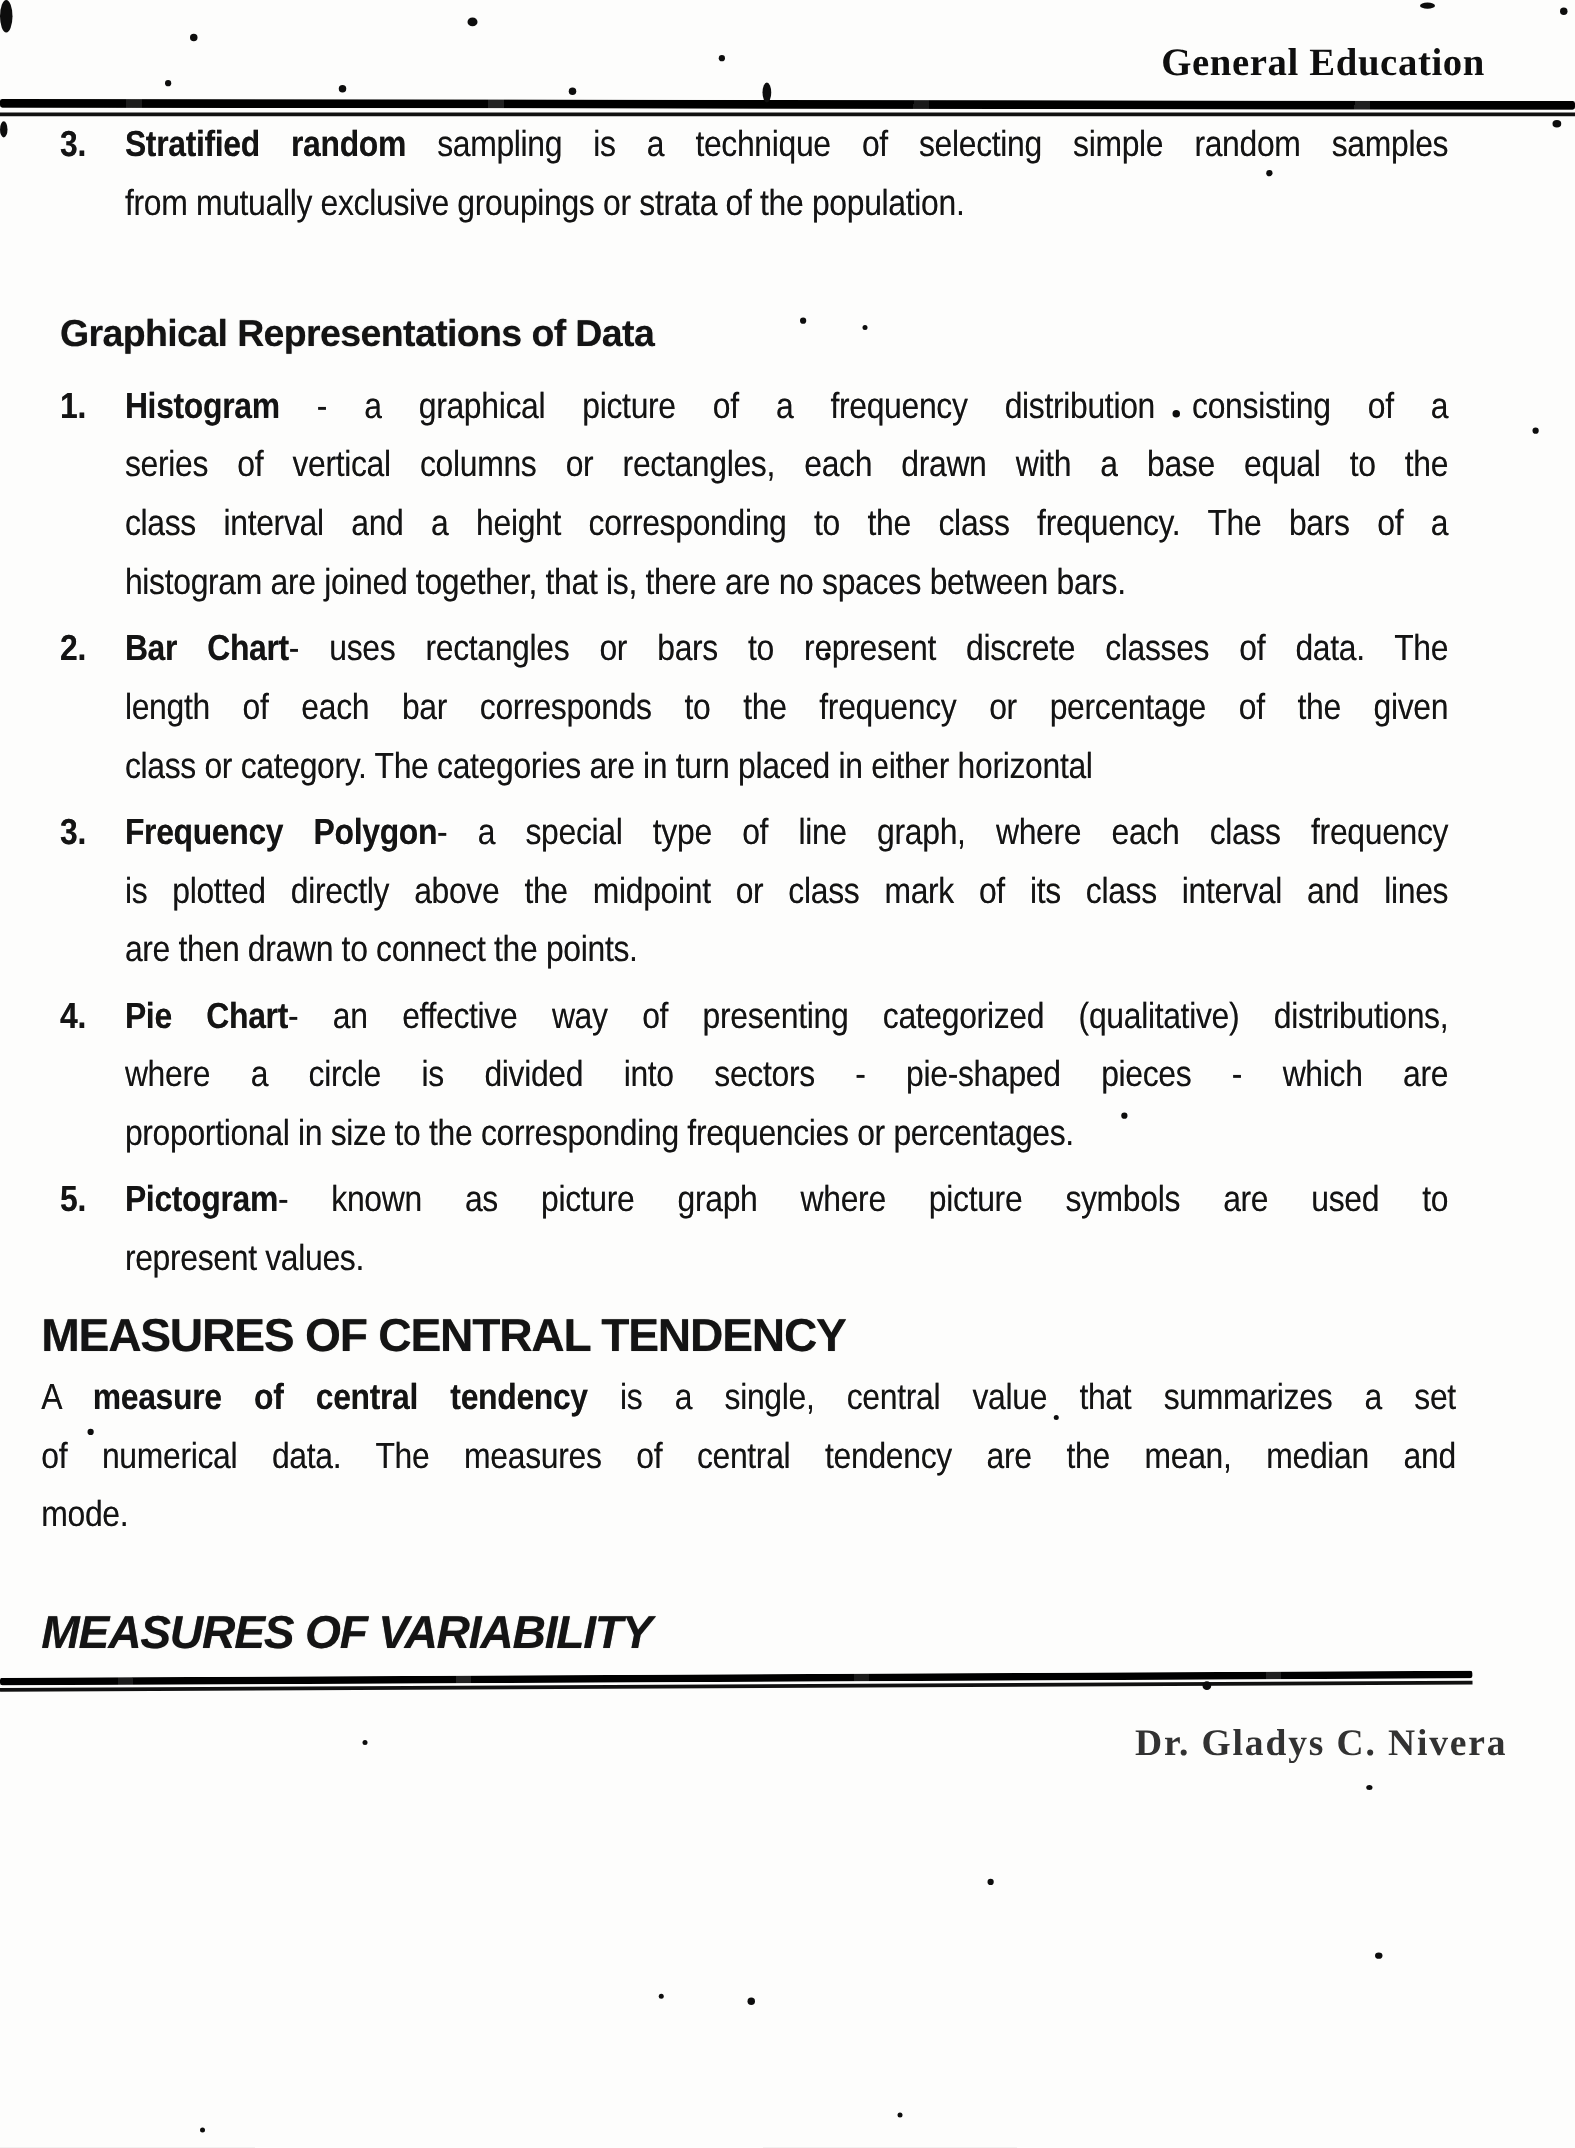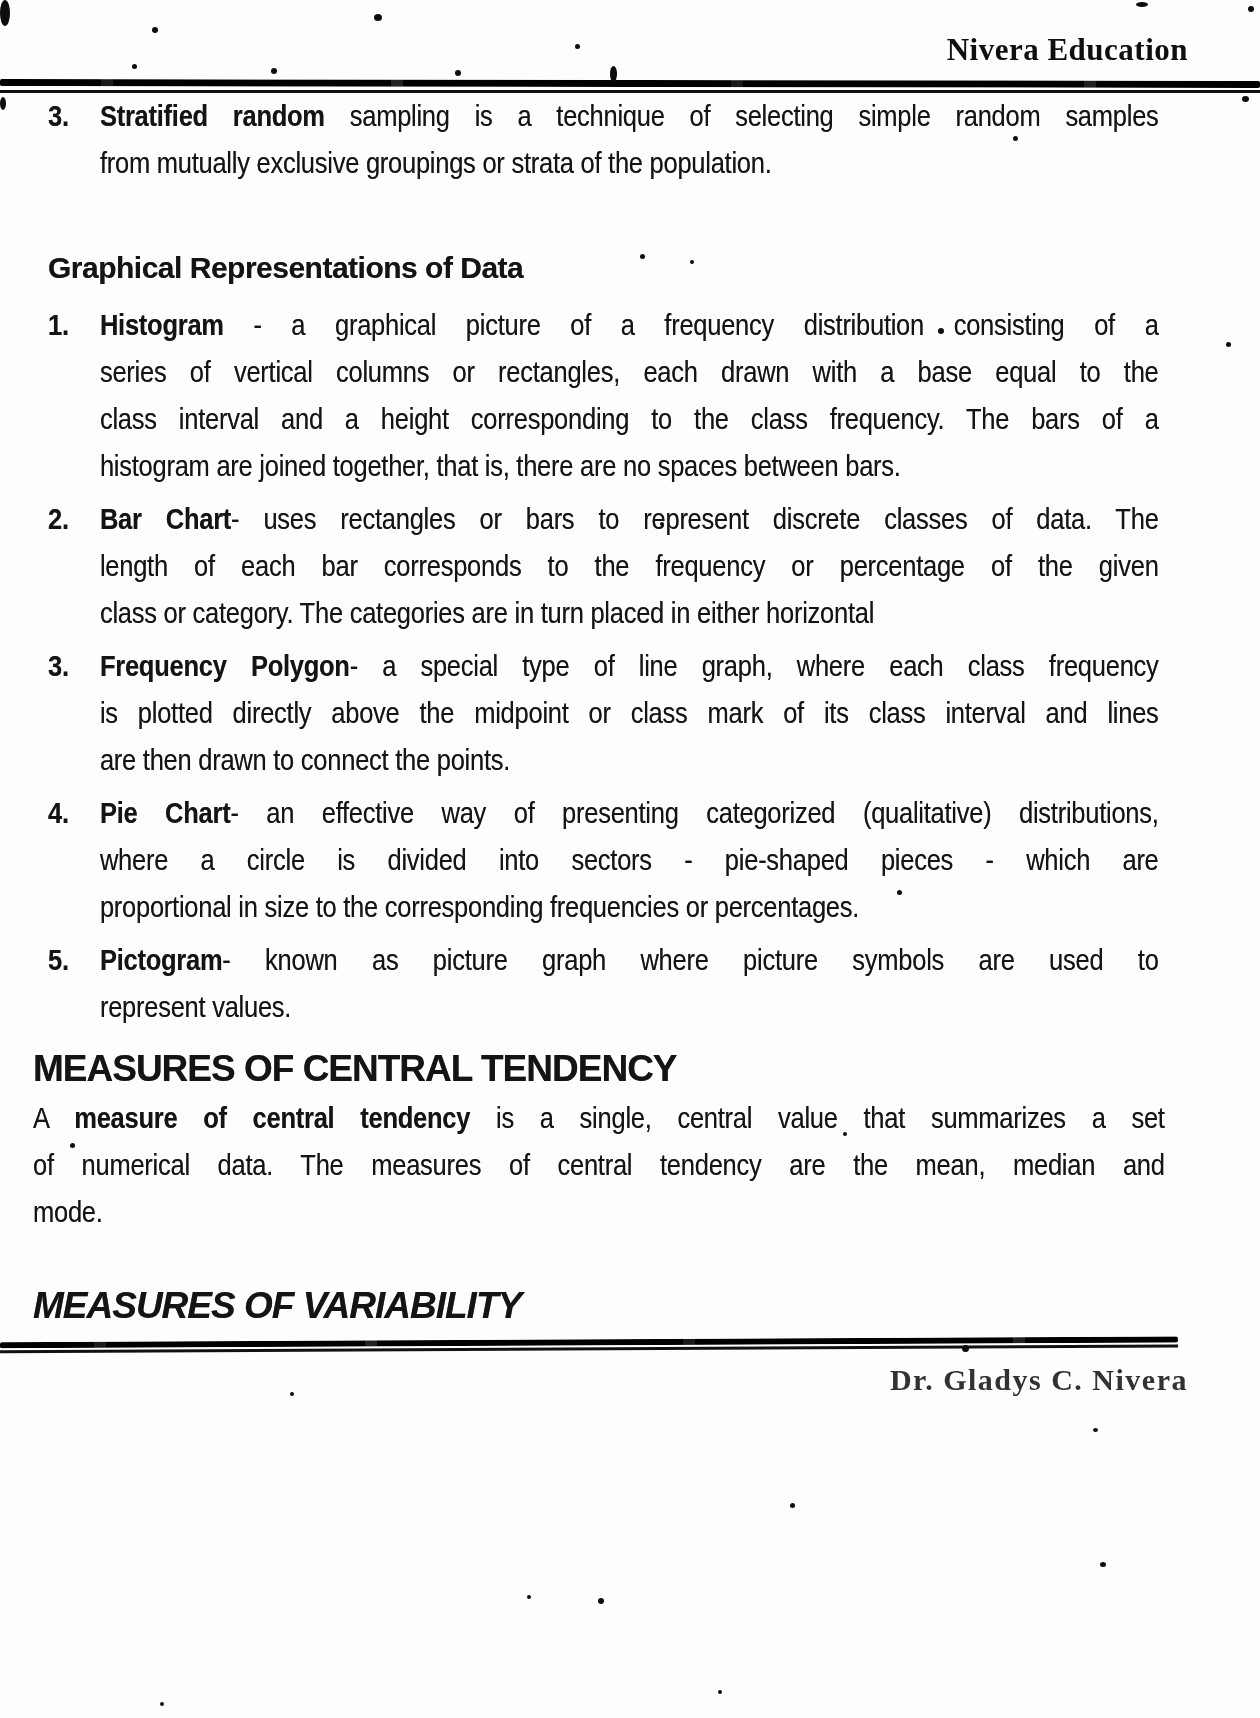--- a/index.html
+++ b/index.html
@@ -18,22 +18,22 @@
     padding-right:72px;
     text-align:right;
     font-family:"Liberation Serif", serif;
     font-weight:bold;
     font-size:31px;
     line-height:36px;
     letter-spacing:0.5px;
     color:#0f0f0f;
   }
   .footer-row{
-    margin-top:12px;
-    padding-right:72px;
+    margin-top:27px;
+    padding-right:54px;
     text-align:right;
     font-family:"Liberation Serif", serif;
     font-weight:bold;
     font-size:30px;
     line-height:34px;
     letter-spacing:1.5px;
     color:#232323;
     opacity:0.93;
   }
   
@@ -87,21 +87,21 @@
   .list-wrap{margin-top:13px;}
   
   .speck{position:absolute;background:#0d0d0d;border-radius:50%;}
 </style>
 </head>
 <body>
 
 <div class="page">
 
   <div class="header-row">
-    <span>Nivera Education</span>
+    <span>General Education</span>
   </div>
 
   <div class="top-rule">
     <div class="rule-thick"></div>
     <div class="rule-gap"></div>
     <div class="rule-thin"></div>
   </div>
 
 
   <div class="list-item">

